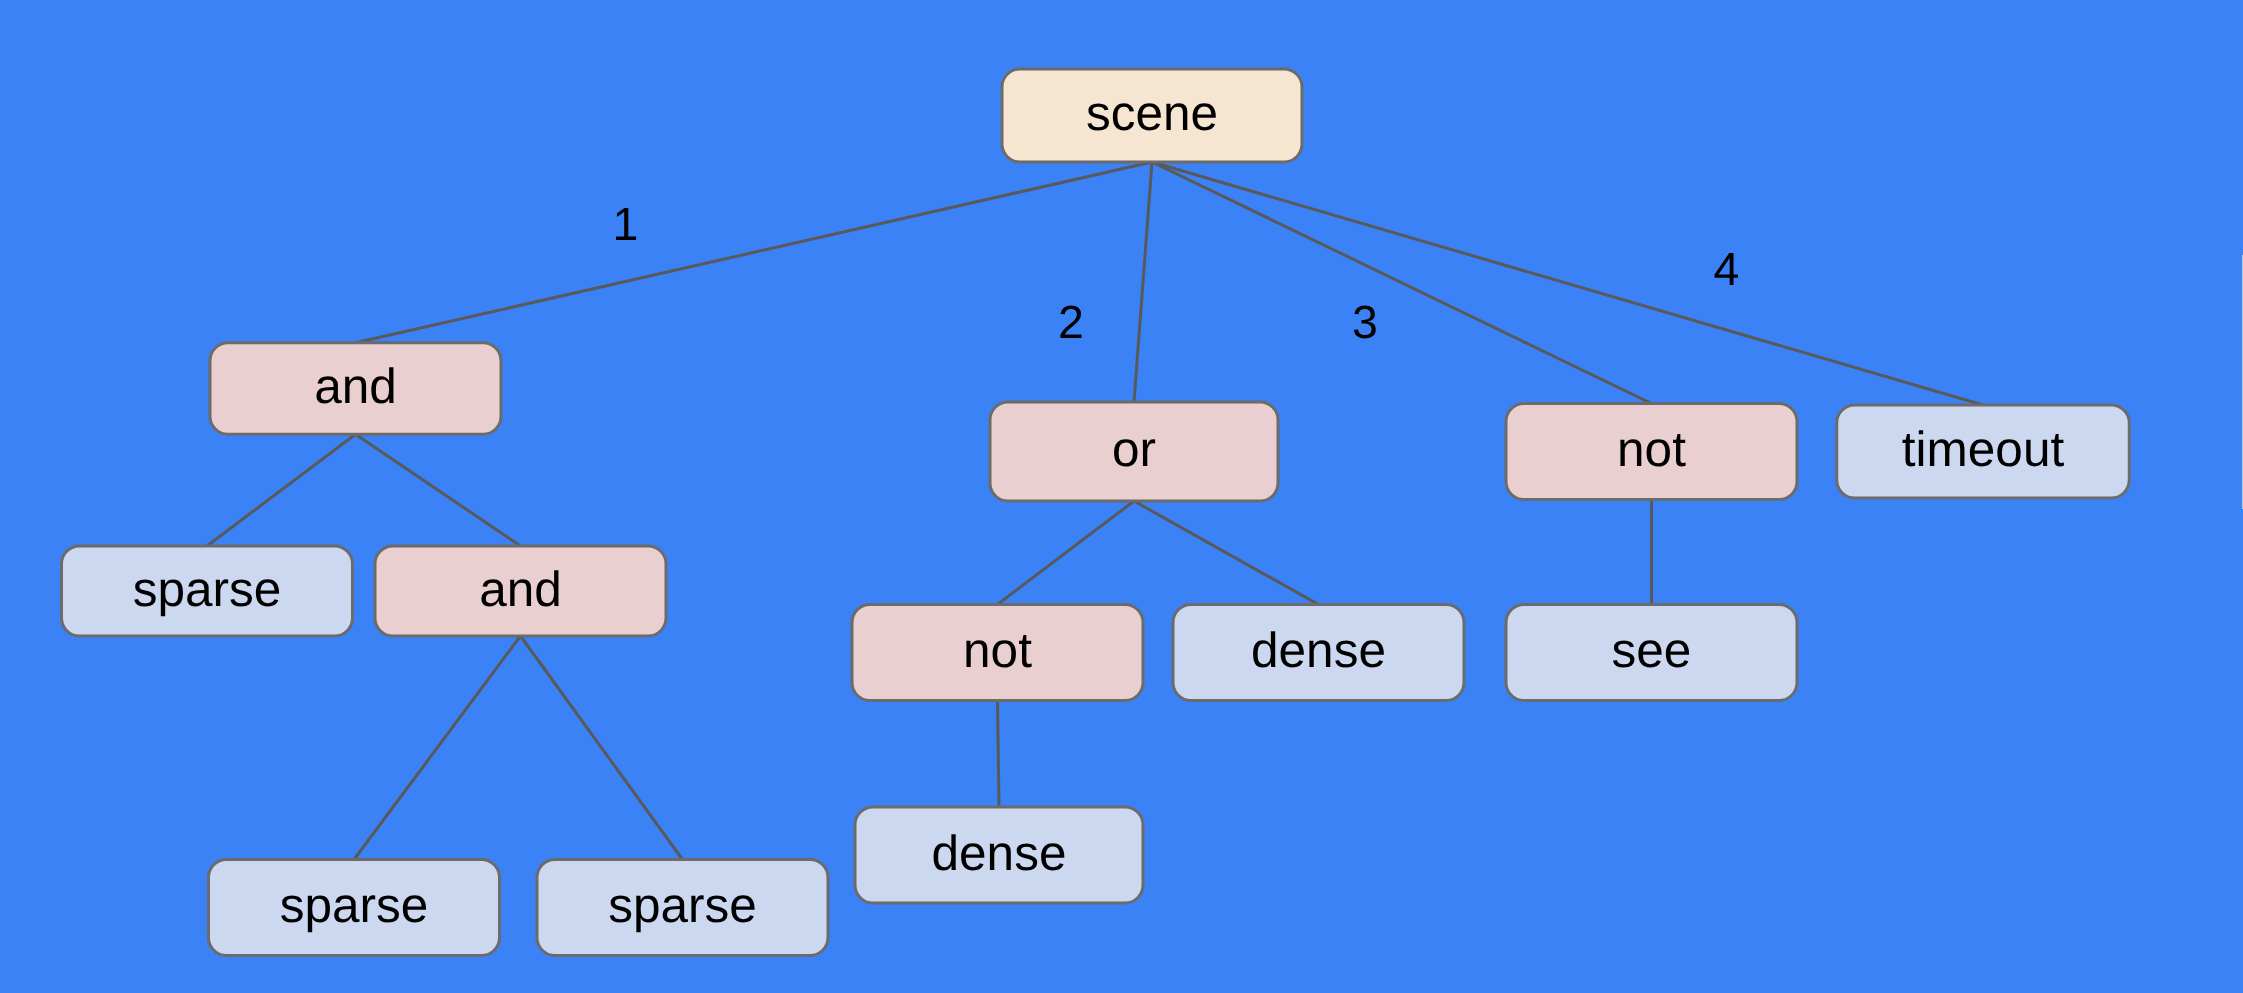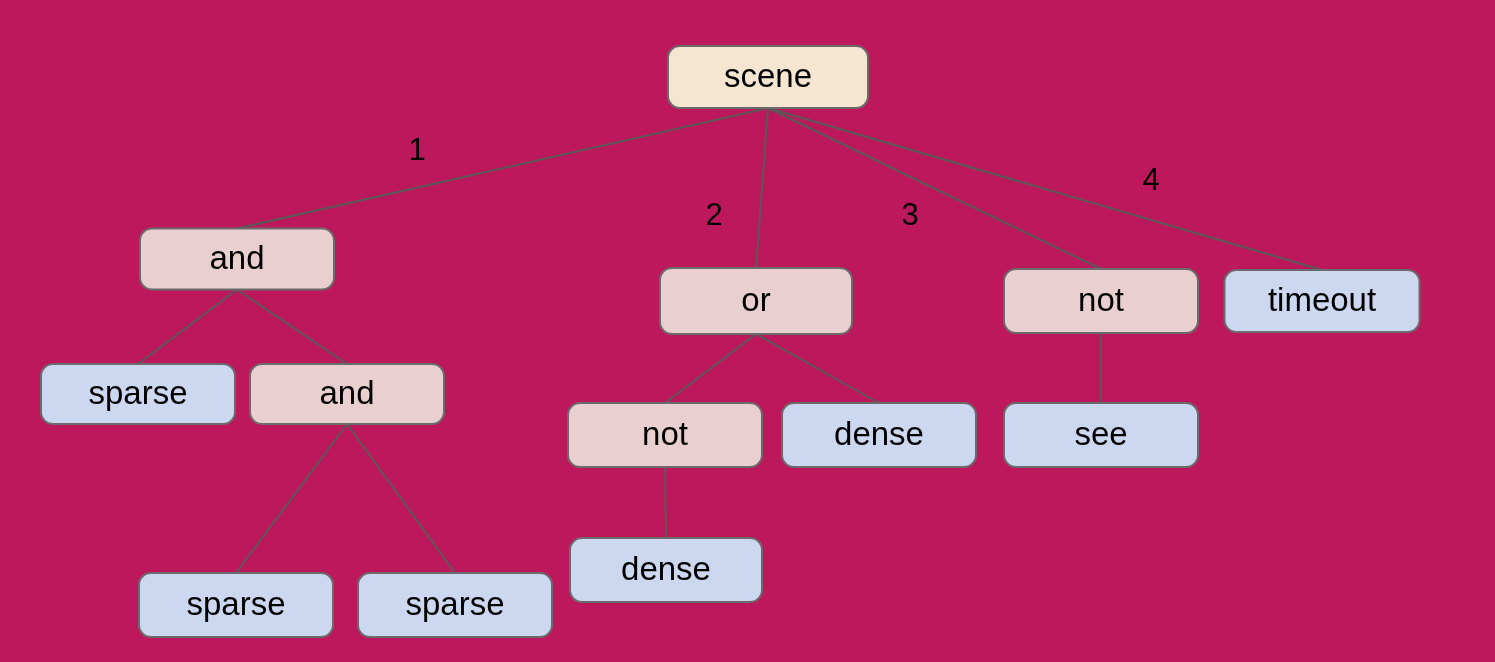--- a/index.html
+++ b/index.html
@@ -10,21 +10,21 @@
   body {
     width: 1495px;
     height: 662px;
     overflow: hidden;
     font-family: "Liberation Sans", sans-serif;
   }
   #diagram-root {
     position: relative;
     width: 1495px;
     height: 662px;
-    background: #be185d;
+    background: #3b82f6;
   }
   svg#tree-svg {
     display: block;
     width: 1495px;
     height: 662px;
   }
   .edge-line {
     stroke: #595959;
     stroke-width: 2;
     fill: none;

